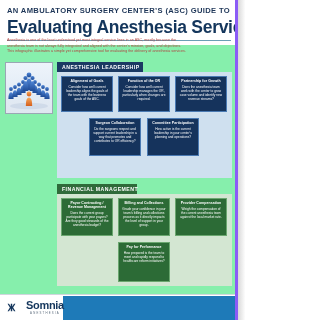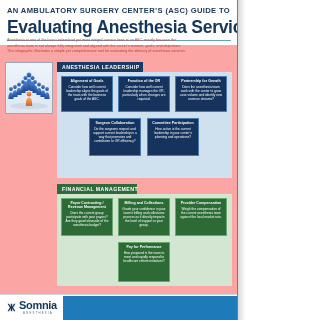--- a/index.html
+++ b/index.html
@@ -21,22 +21,22 @@
     overflow: hidden;
   }
 
   
   .sheet {
     position: absolute;
     left: 0;
     top: 0;
     width: 238px;
     height: 320px;
-    background: #fca5a5;
-    border-right: 1px solid #8b5cf6;
+    background: #86efac;
+    border-right: 3px solid #8b5cf6;
     box-sizing: border-box;
     overflow: hidden;
   }
   .sheet-shadow {
     position: absolute;
     left: 238px;
     top: 0;
     width: 10px;
     height: 320px;
     background: linear-gradient(to right, #d9d9d9, #ffffff 75%);
@@ -212,21 +212,21 @@
     width: 175px;
     height: 25px;
     background: #1e7ab8;
   }
   .logo {
     position: absolute;
     left: 7px;
     top: 5px;
     display: flex;
     align-items: center;
-    gap: 3px;
+    gap: 10px;
   }
   .logo-mark { width: 9px; height: 9px; display: block; }
   .logo-text { line-height: 1; }
   .logo-word {
     font-size: 11px;
     font-weight: 700;
     color: #14365c;
     letter-spacing: -0.3px;
     line-height: 11px;
   }

